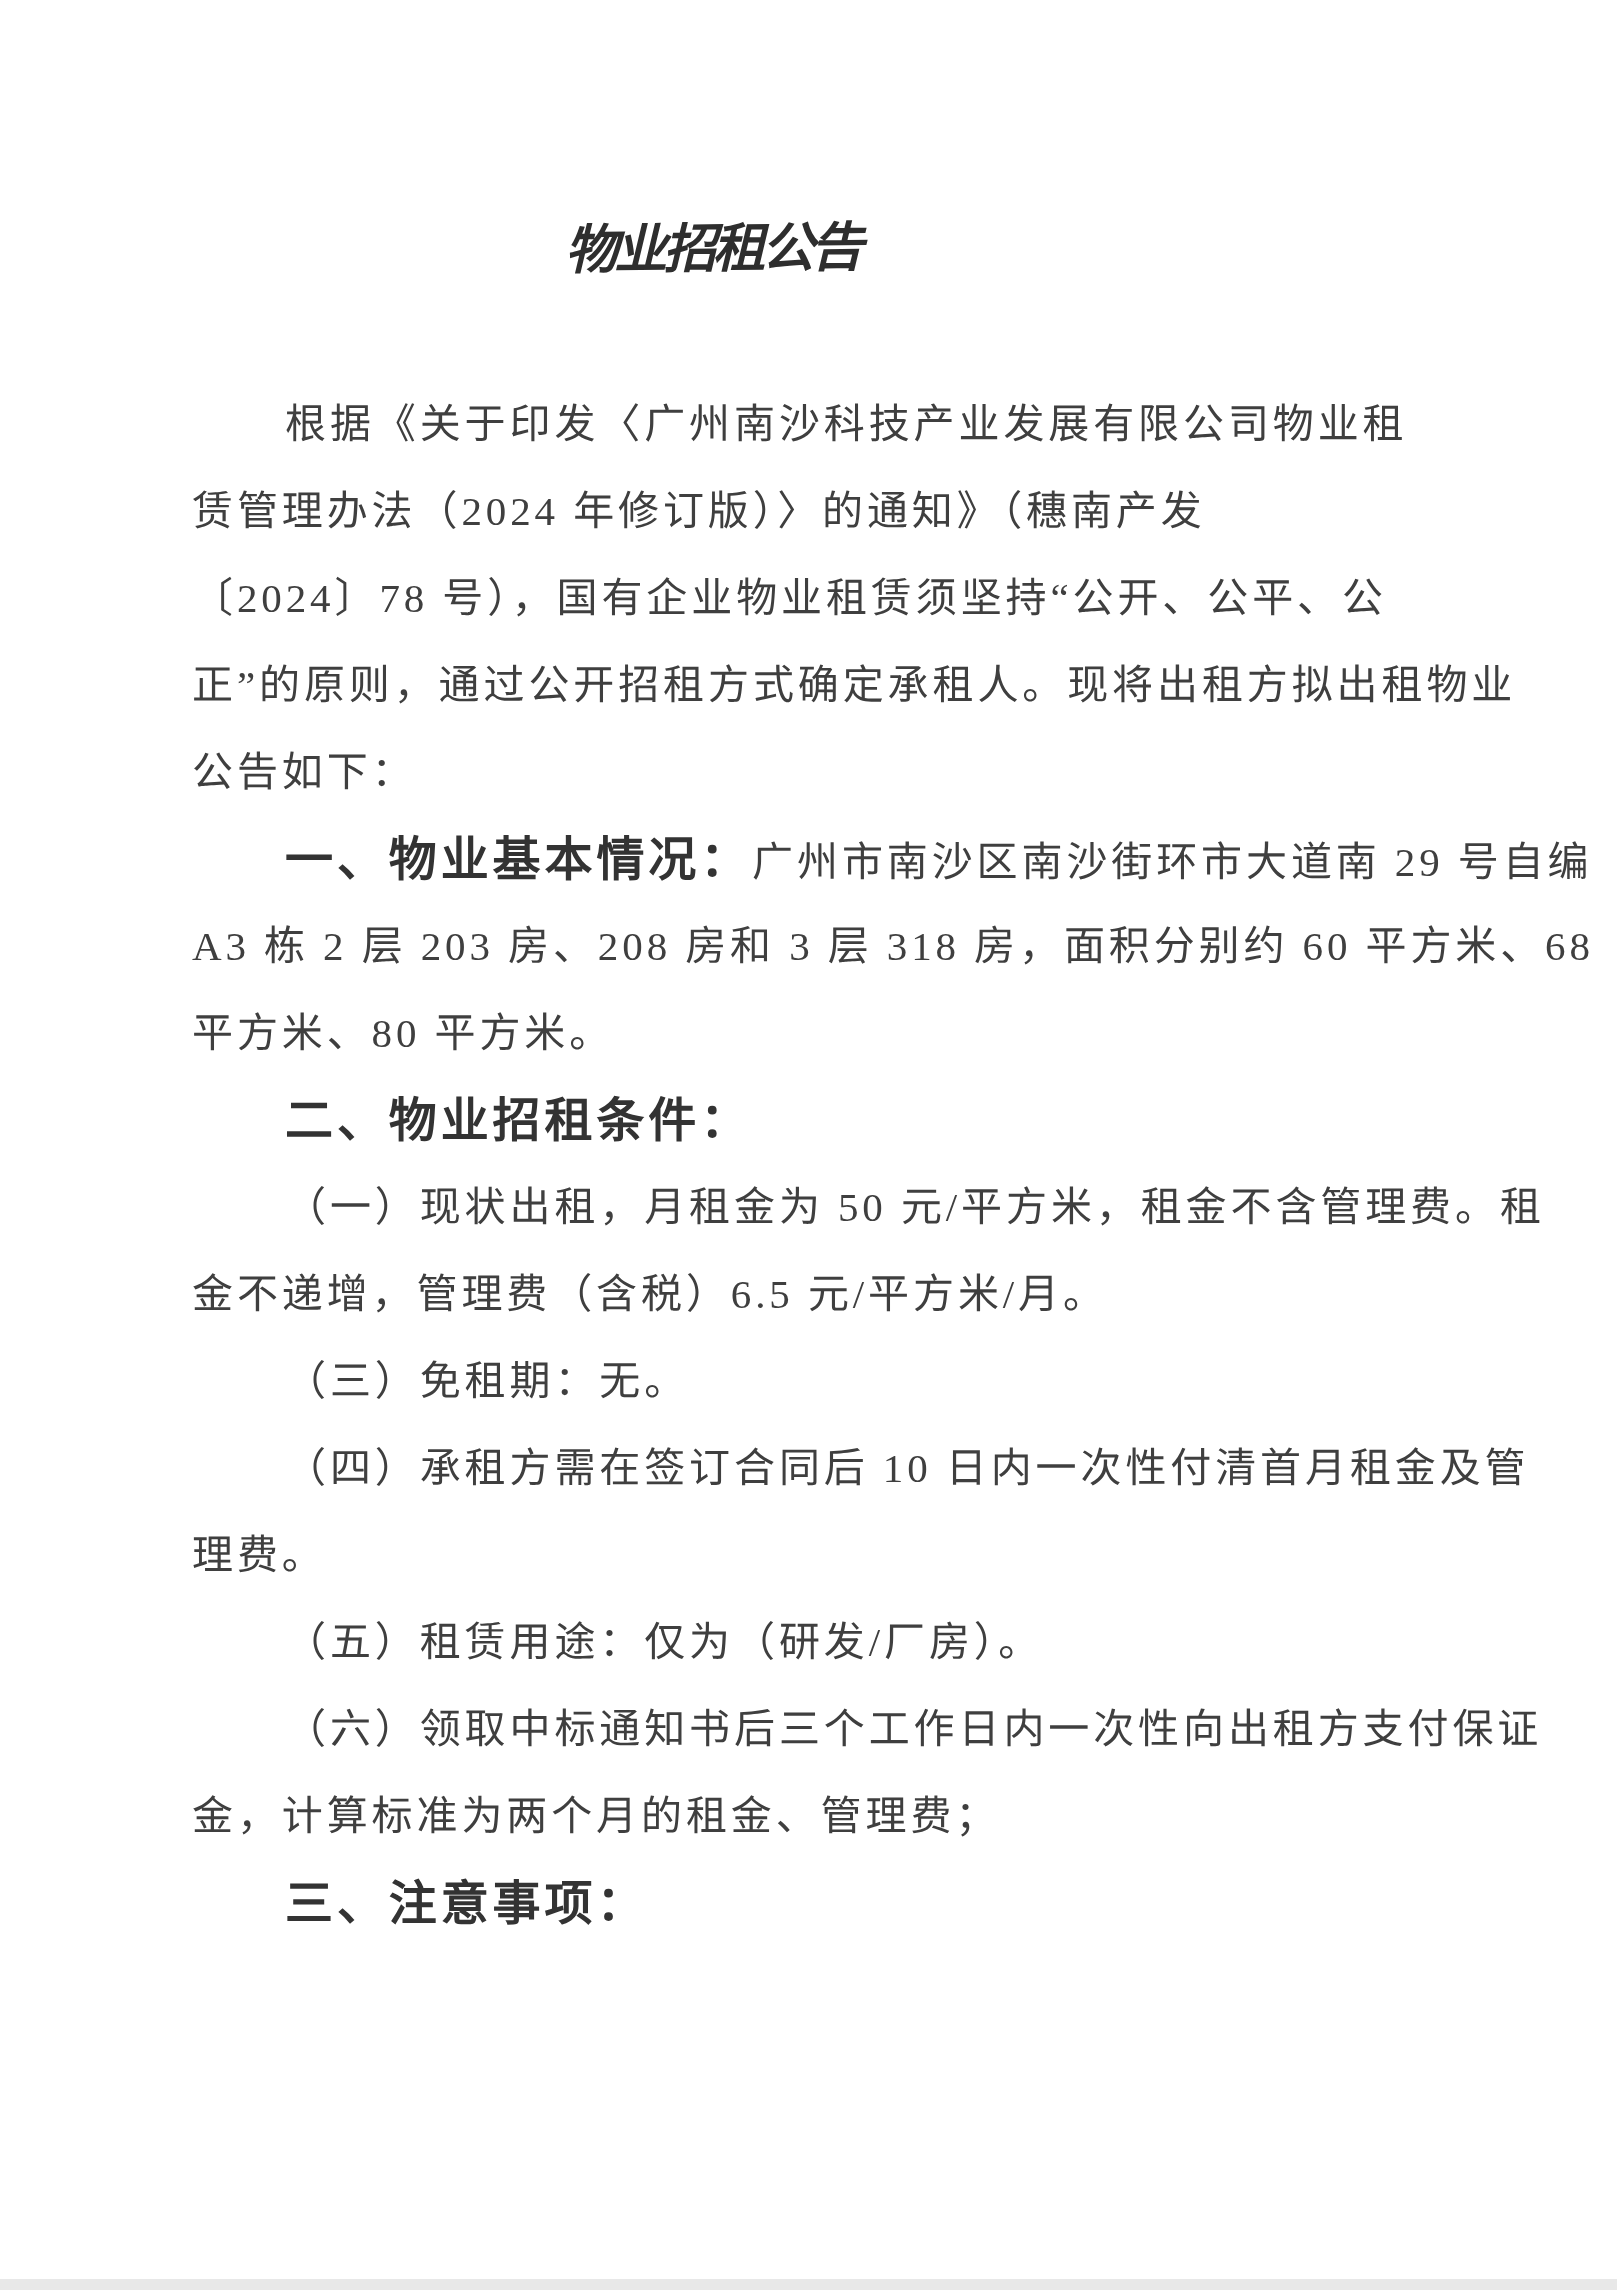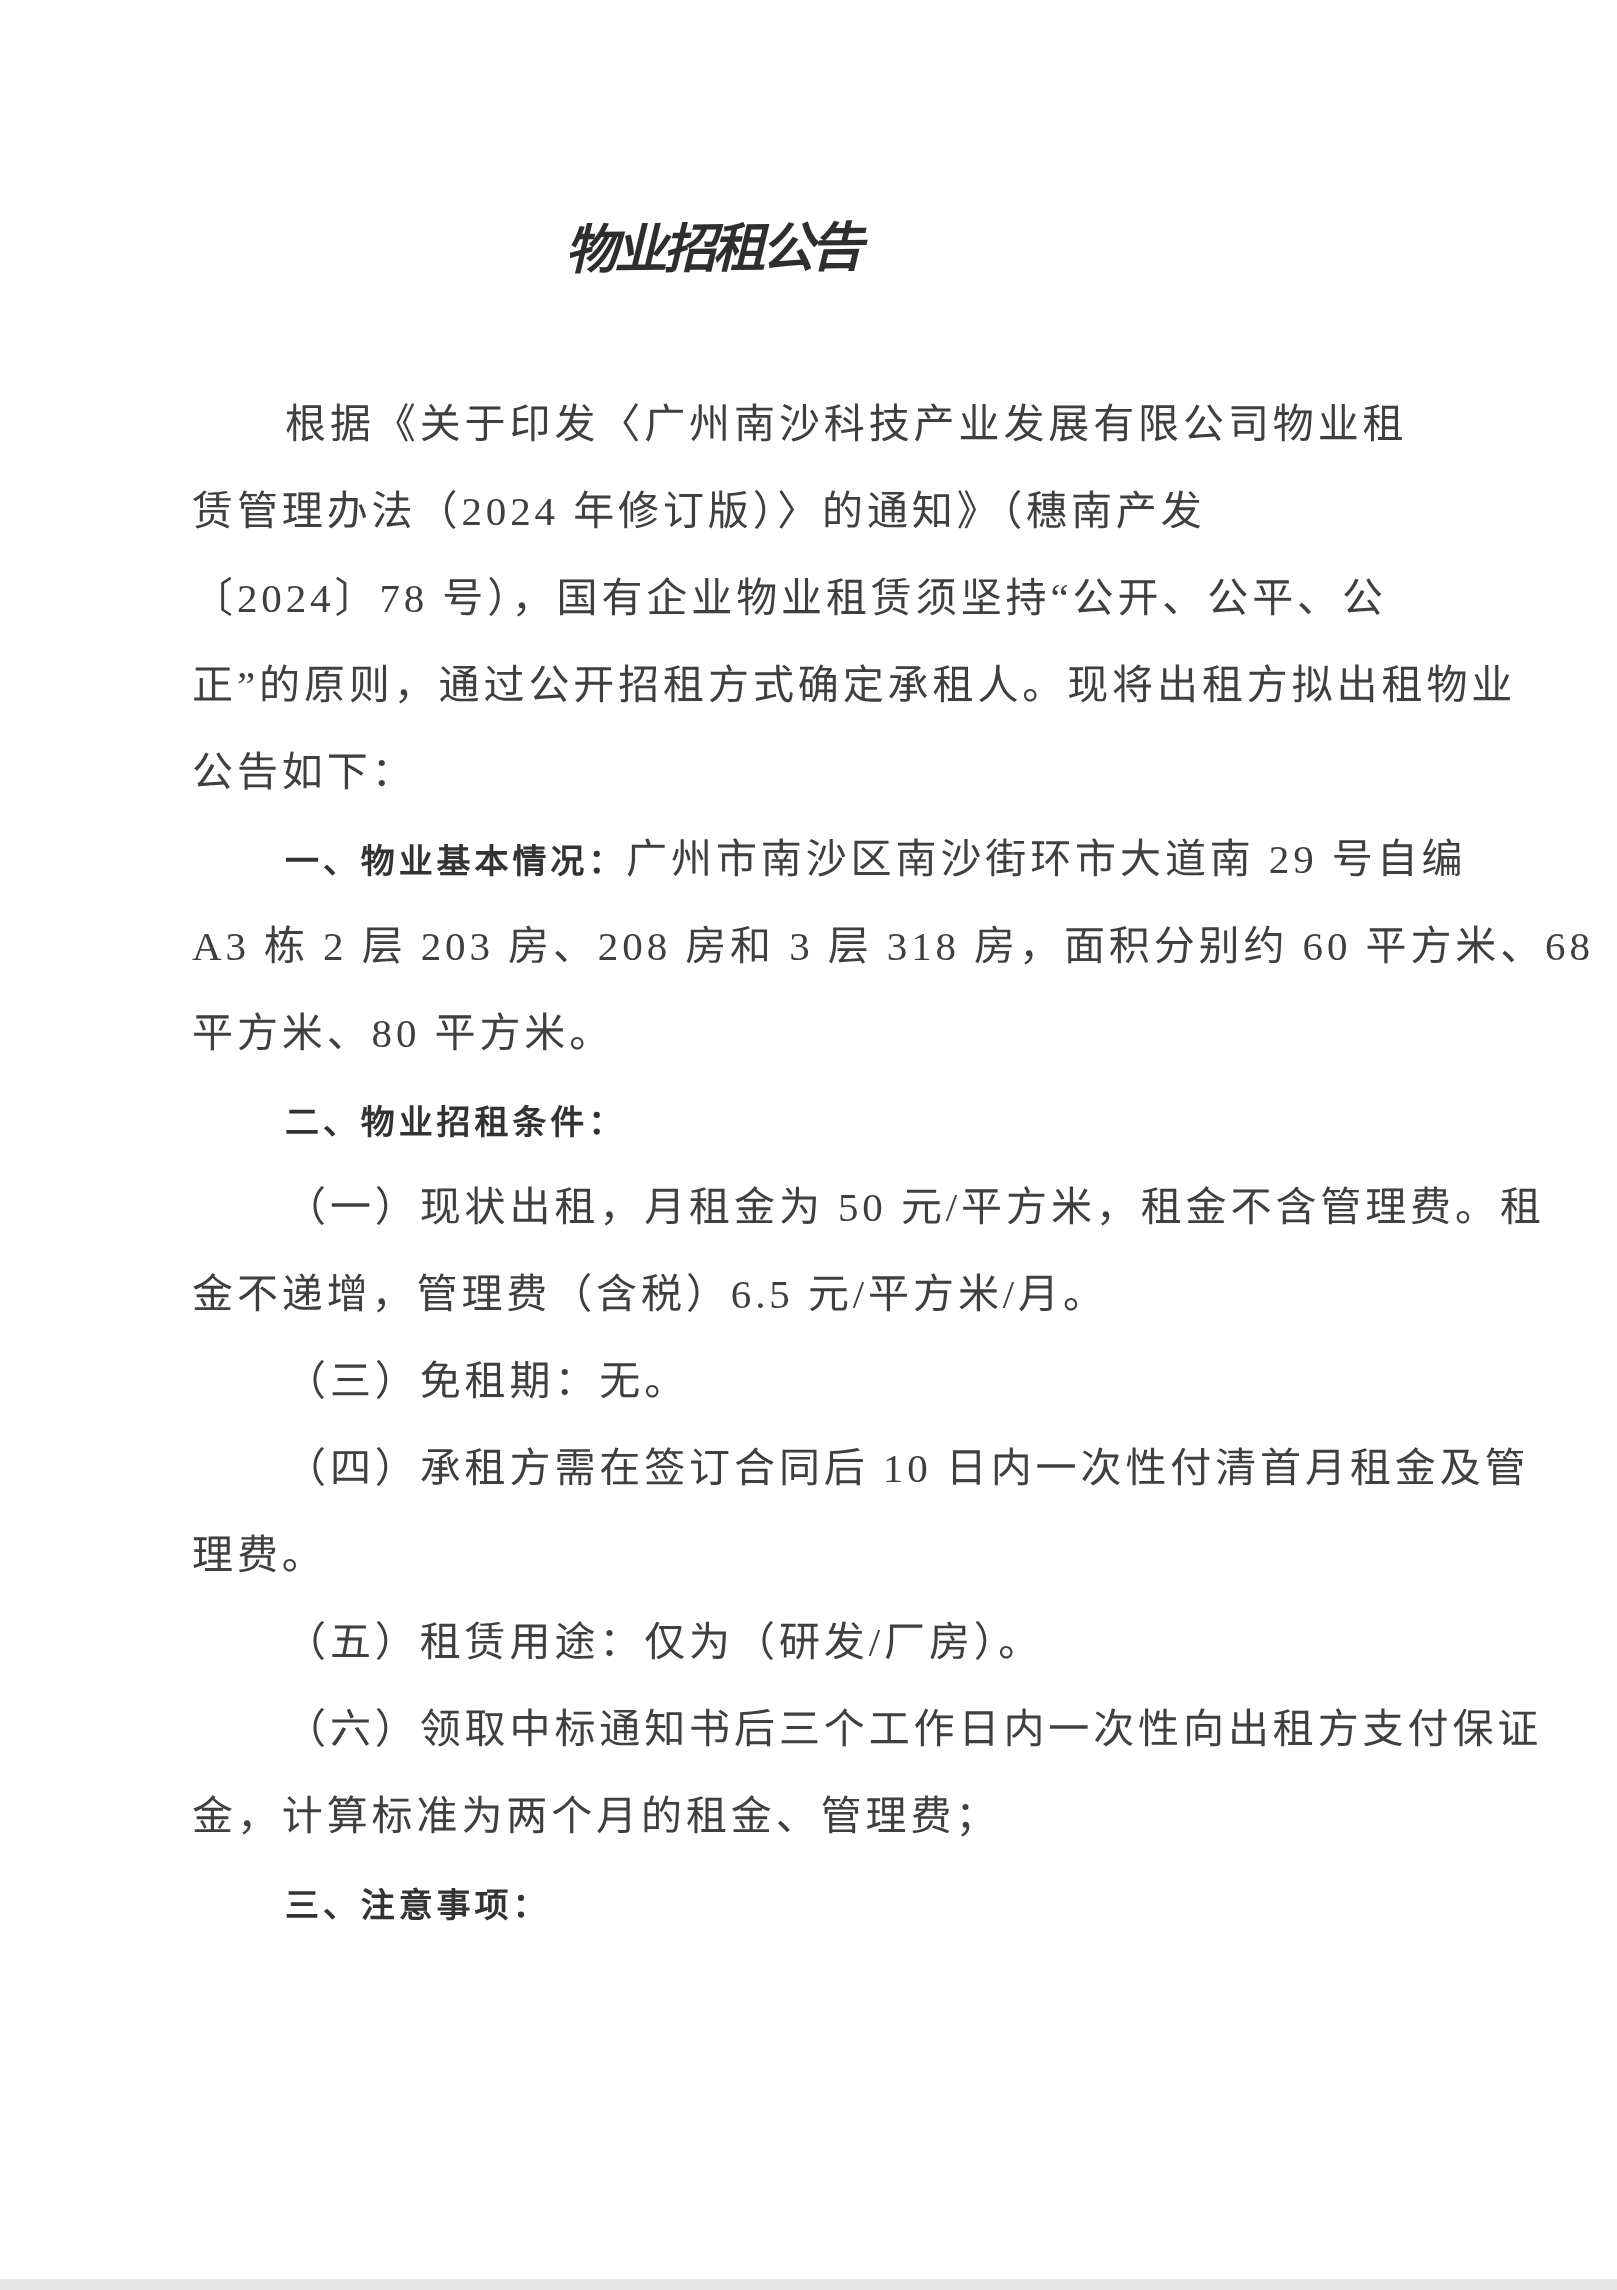--- a/index.html
+++ b/index.html
@@ -43,21 +43,21 @@
     letter-spacing: 3.9px;
     white-space: nowrap;
   }
   .line.indent {
     text-indent: 93px;
   }
   .hd {
     font-weight: 700;
     color: #333333;
     font-family: "Liberation Sans", "DejaVu Sans", sans-serif;
-    font-size: 34px;
+    font-size: 48px;
   }
 </style>
 </head>
 <body>
 
 <div class="page">
   <div class="doc-title">物业招租公告</div>
   <div class="doc-body" id="doc-body">
       <div class="line indent"><span>根据《关于印发〈广州南沙科技产业发展有限公司物业租</span></div>
       <div class="line"><span>赁管理办法（2024 年修订版）〉的通知》（穗南产发</span></div>

